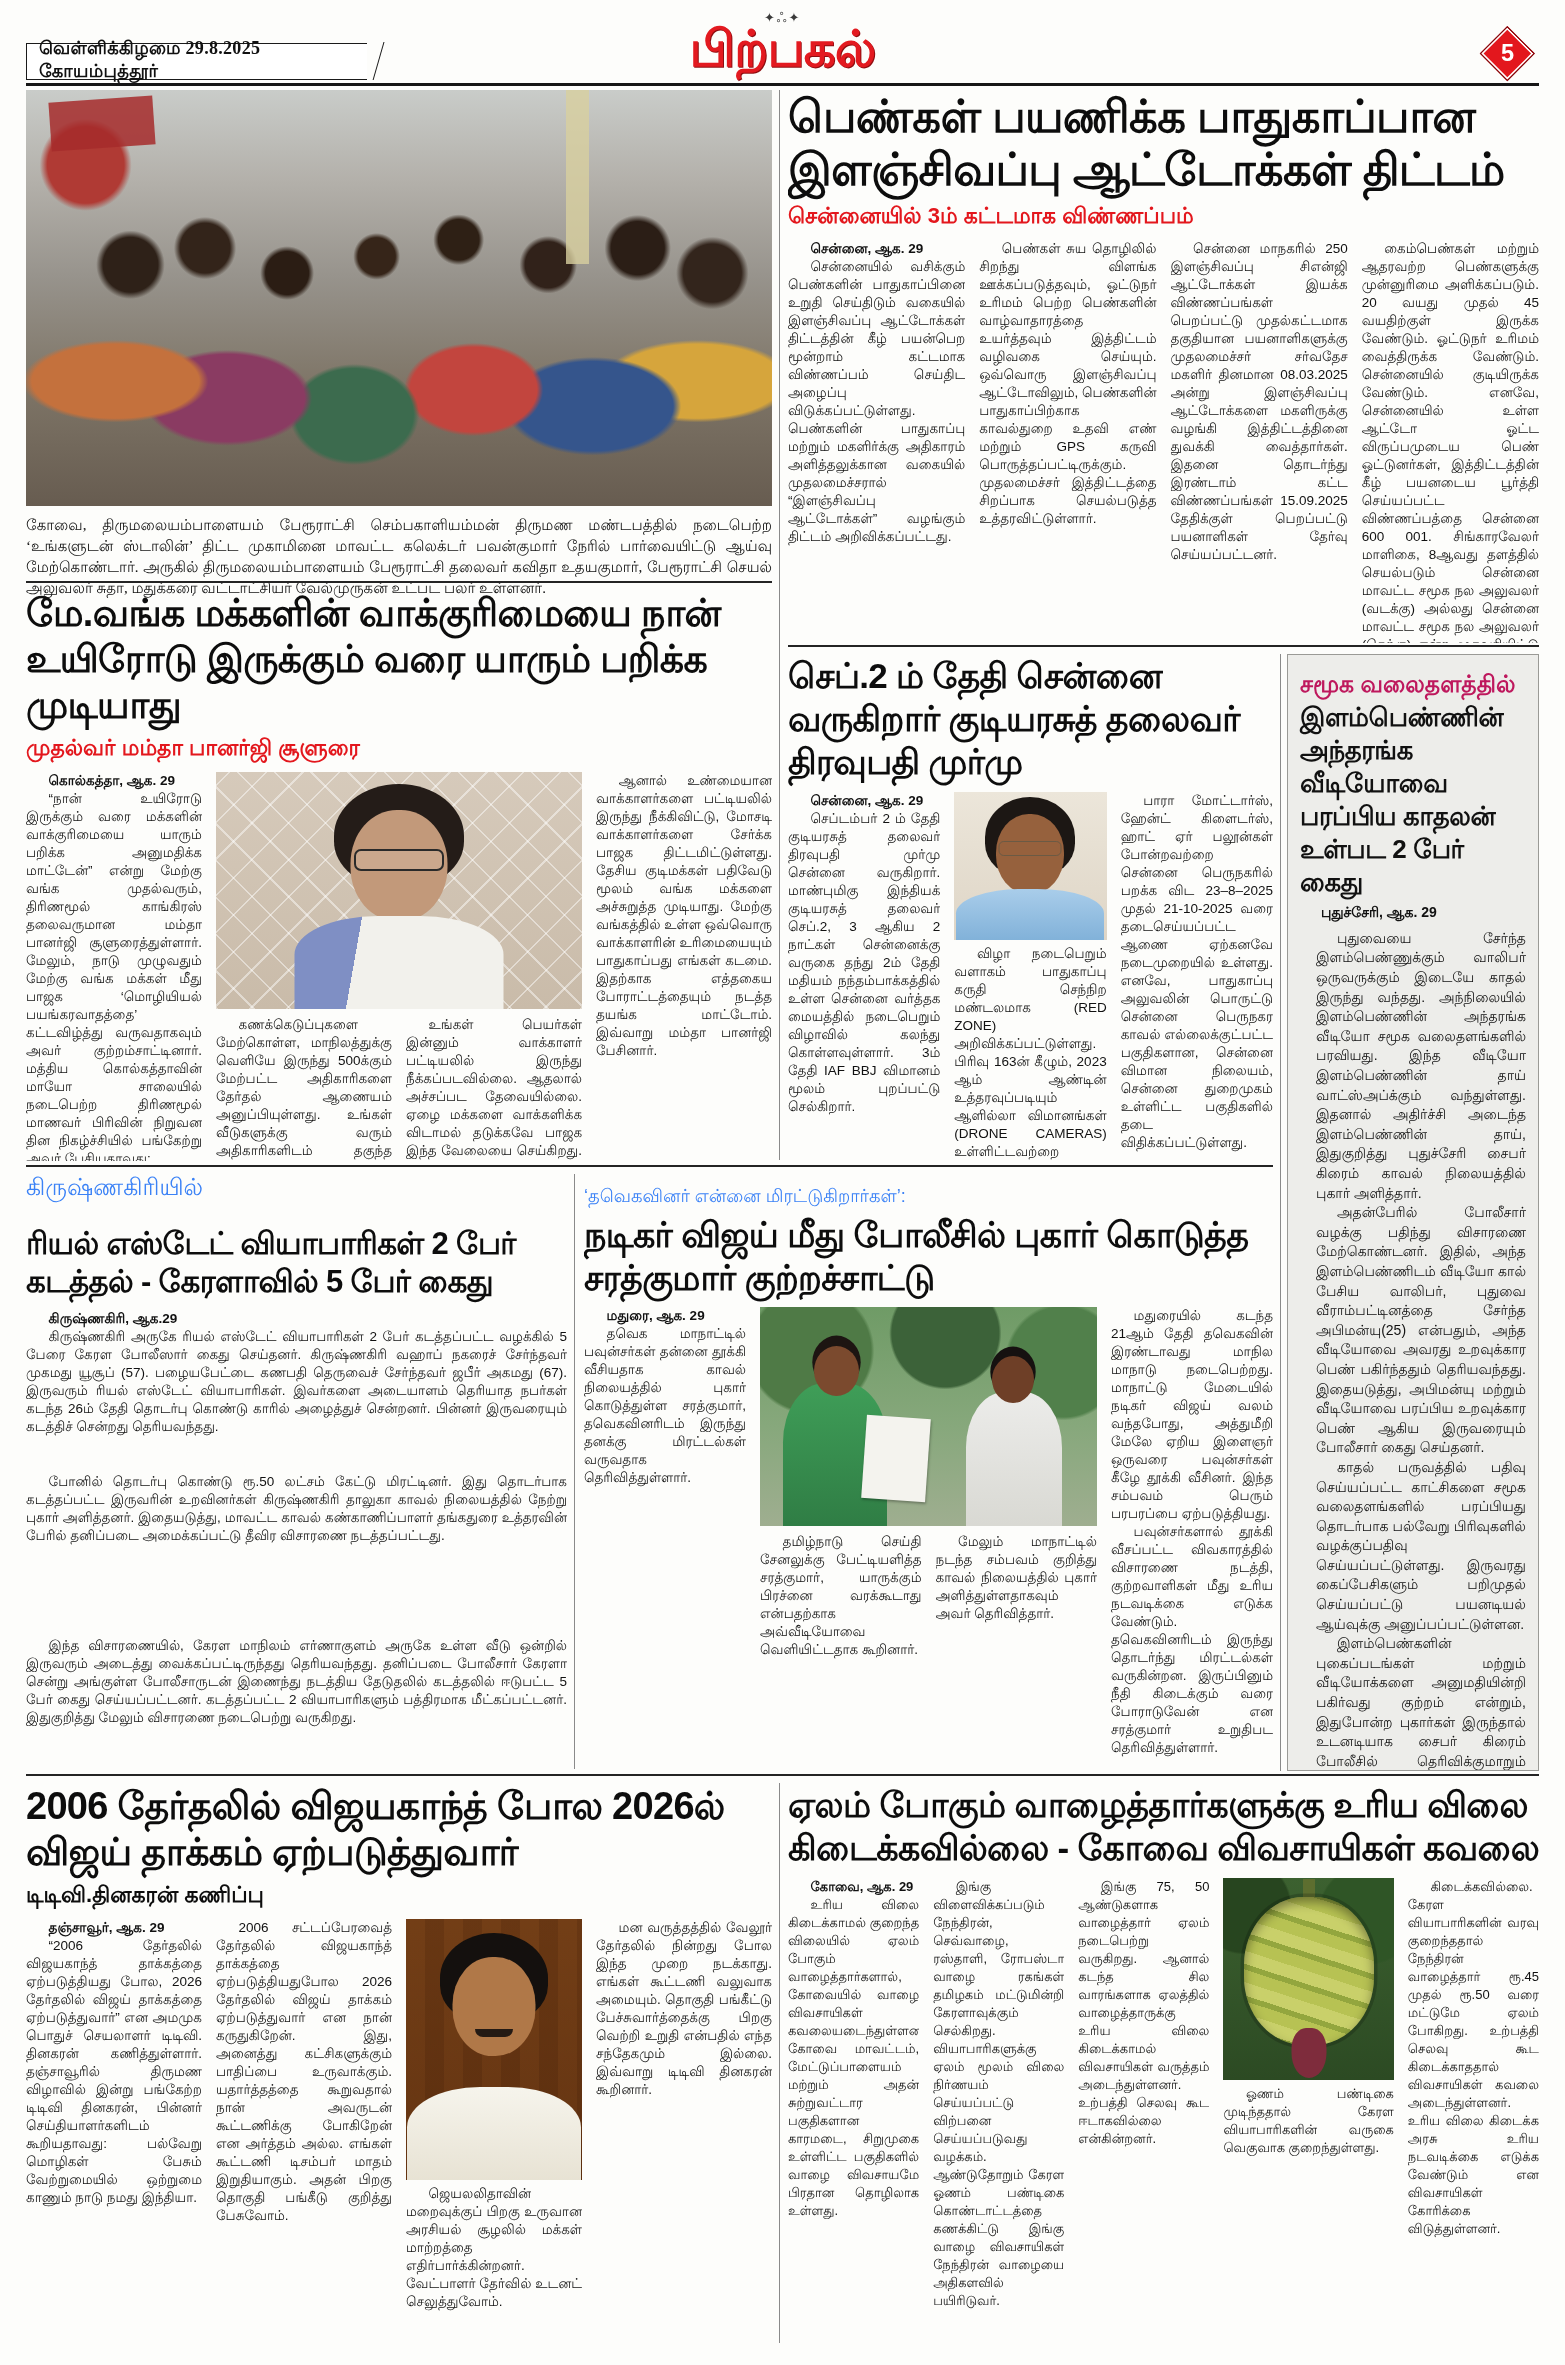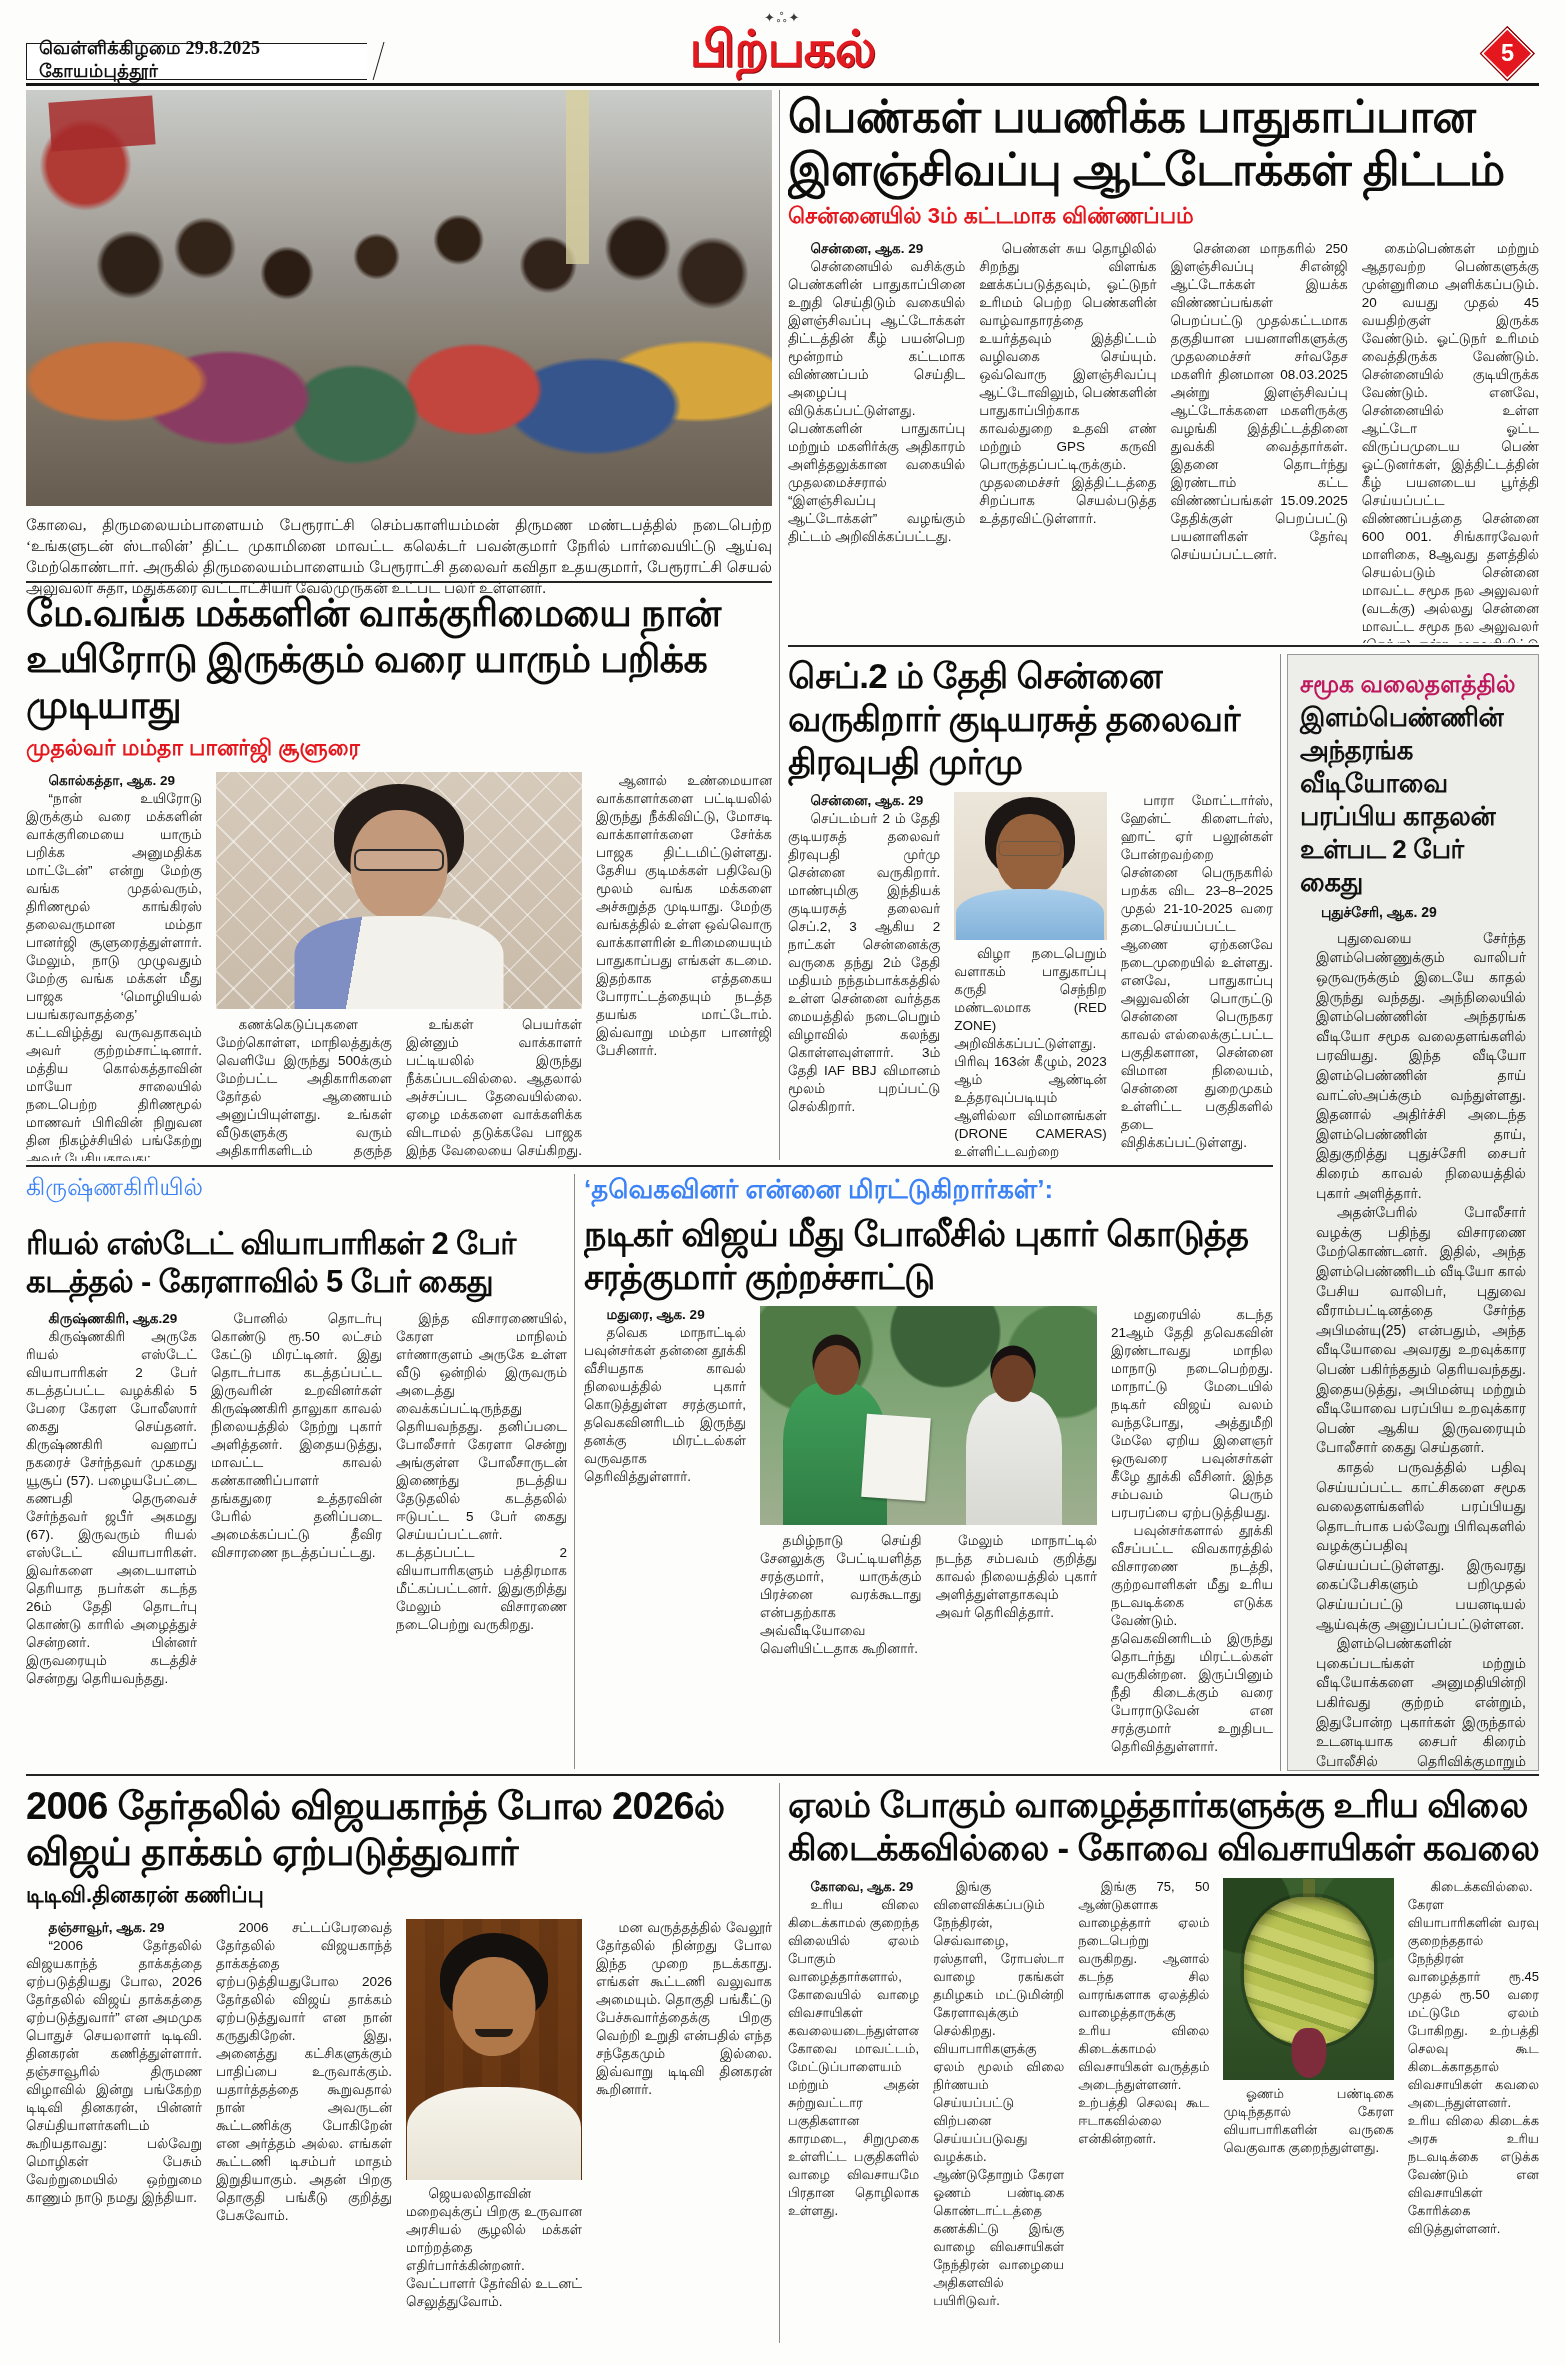--- a/index.html
+++ b/index.html
@@ -245,38 +245,38 @@
       <p>காதல் பருவத்தில் பதிவு செய்யப்பட்ட காட்சிகளை சமூக வலைதளங்களில் பரப்பியது தொடர்பாக பல்வேறு பிரிவுகளில் வழக்குப்பதிவு செய்யப்பட்டுள்ளது. இருவரது கைப்பேசிகளும் பறிமுதல் செய்யப்பட்டு பயனடியல் ஆய்வுக்கு அனுப்பப்பட்டுள்ளன.</p>
       <p>இளம்பெண்களின் புகைப்படங்கள் மற்றும் வீடியோக்களை அனுமதியின்றி பகிர்வது குற்றம் என்றும், இதுபோன்ற புகார்கள் இருந்தால் உடனடியாக சைபர் கிரைம் போலீசில் தெரிவிக்குமாறும் போலீசார் அறிவுறுத்தியுள்ளனர். மேலும் இது தொடர்பான விசாரணை தீவிரமாக நடைபெற்று வருகிறது. சரத guidance இன்றி இளம்பெண் பாதுகாப்பு குறித்த விழிப்புணர்வு பிரச்சாரமும் நடத்தப்பட்டு வருகிறது.</p>
     </div>
   </aside>
 
   <div class="hr2" style="left:26px; top:1165px; width:1247px;"></div>
 
   <section class="art" style="left:26px; top:1174px; width:541px; height:595px;">
     <h3 class="kicker">கிருஷ்ணகிரியில்</h3>
     <h1 class="hl hl-36" style="margin-top:21px;">ரியல் எஸ்டேட் வியாபாரிகள் 2 பேர் கடத்தல் - கேரளாவில் 5 பேர் கைது</h1>
-    <div class="body cols" style="height:477px;">
+    <div class="body cols" style="height:477px;flex-direction:column;">
       <div class="col">
         <p class="dateline">கிருஷ்ணகிரி, ஆக.29</p>
         <p class="bt">கிருஷ்ணகிரி அருகே ரியல் எஸ்டேட் வியாபாரிகள் 2 பேர் கடத்தப்பட்ட வழக்கில் 5 பேரை கேரள போலீஸார் கைது செய்தனர். கிருஷ்ணகிரி வஹாப் நகரைச் சேர்ந்தவர் முகமது யூசூப் (57). பழையபேட்டை கணபதி தெருவைச் சேர்ந்தவர் ஜபீர் அகமது (67). இருவரும் ரியல் எஸ்டேட் வியாபாரிகள். இவர்களை அடையாளம் தெரியாத நபர்கள் கடந்த 26ம் தேதி தொடர்பு கொண்டு காரில் அழைத்துச் சென்றனர். பின்னர் இருவரையும் கடத்திச் சென்றது தெரியவந்தது.</p>
       </div>
       <div class="col">
           <p class="bt">போனில் தொடர்பு கொண்டு ரூ.50 லட்சம் கேட்டு மிரட்டினர். இது தொடர்பாக கடத்தப்பட்ட இருவரின் உறவினர்கள் கிருஷ்ணகிரி தாலுகா காவல் நிலையத்தில் நேற்று புகார் அளித்தனர். இதையடுத்து, மாவட்ட காவல் கண்காணிப்பாளர் தங்கதுரை உத்தரவின் பேரில் தனிப்படை அமைக்கப்பட்டு தீவிர விசாரணை நடத்தப்பட்டது.</p>
         </div>
       <div class="col">
           <p class="bt">இந்த விசாரணையில், கேரள மாநிலம் எர்ணாகுளம் அருகே உள்ள வீடு ஒன்றில் இருவரும் அடைத்து வைக்கப்பட்டிருந்தது தெரியவந்தது. தனிப்படை போலீசார் கேரளா சென்று அங்குள்ள போலீசாருடன் இணைந்து நடத்திய தேடுதலில் கடத்தலில் ஈடுபட்ட 5 பேர் கைது செய்யப்பட்டனர். கடத்தப்பட்ட 2 வியாபாரிகளும் பத்திரமாக மீட்கப்பட்டனர். இதுகுறித்து மேலும் விசாரணை நடைபெற்று வருகிறது.</p>
         </div>
     </div>
   </section>
 
   <div class="vd" style="left:574px; top:1174px; height:595px;"></div>
 
   <section class="art" style="left:584px; top:1174px; width:689px; height:595px;">
-    <h3 class="kicker red" style="font-size:26px; font-weight:700;">‘தவெகவினர் என்னை மிரட்டுகிறார்கள்’:</h3>
+    <h3 class="kicker red" style="font-size:18px; font-weight:400;margin-top:12px;">‘தவெகவினர் என்னை மிரட்டுகிறார்கள்’:</h3>
     <h1 class="hl hl-40" style="margin-top:3.5px;">நடிகர் விஜய் மீது போலீசில் புகார் கொடுத்த சரத்குமார் குற்றச்சாட்டு</h1>
     <div class="body cols" style="height:452px;">
       <div class="col">
         <p class="dateline">மதுரை, ஆக. 29</p>
         <p class="bt">தவெக மாநாட்டில் பவுன்சர்கள் தன்னை தூக்கி வீசியதாக காவல் நிலையத்தில் புகார் கொடுத்துள்ள சரத்குமார், தவெகவினரிடம் இருந்து தனக்கு மிரட்டல்கள் வருவதாக தெரிவித்துள்ளார்.</p>
       </div>
       <div class="mid2">
         <div class="photo photo-sarath">
           <div class="ps-woman"></div>
           <div class="ps-woman-head"></div>

